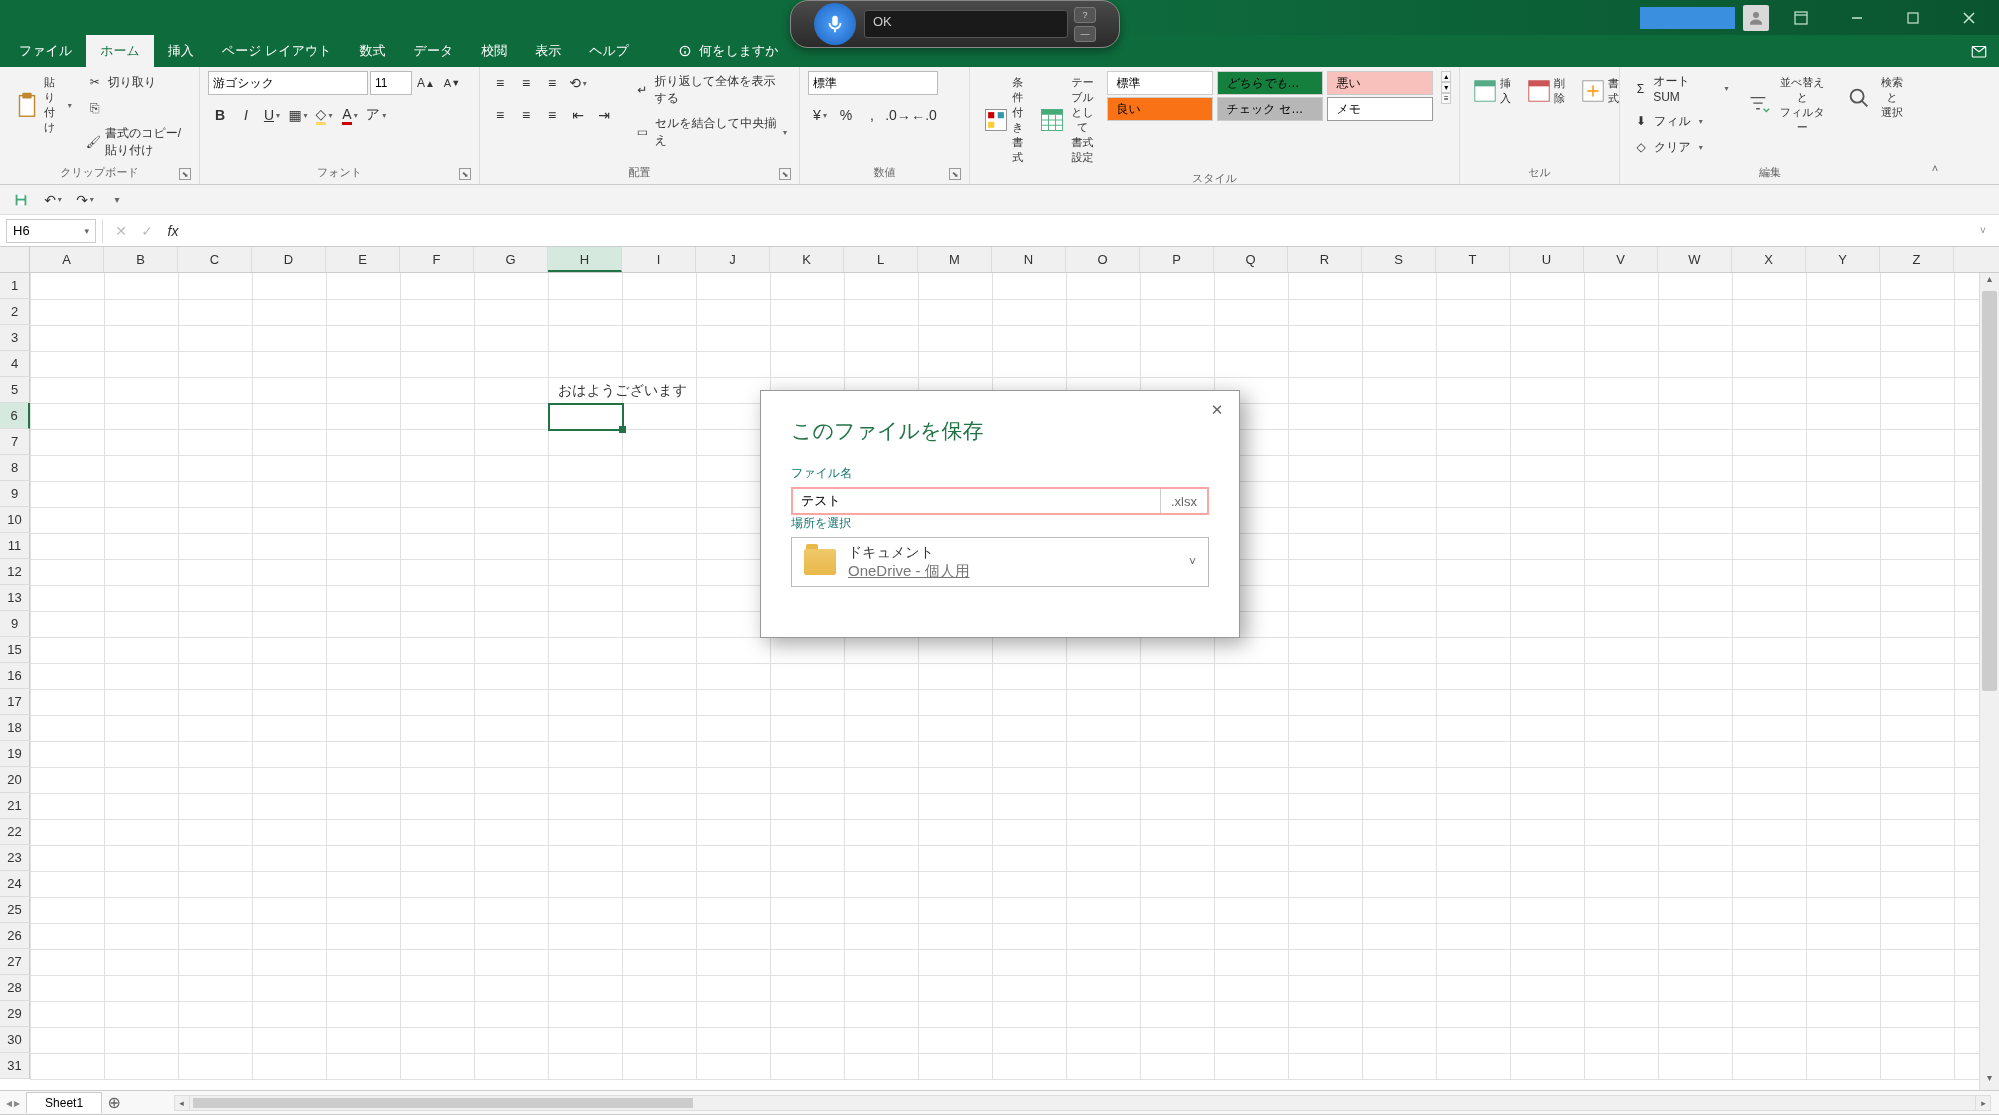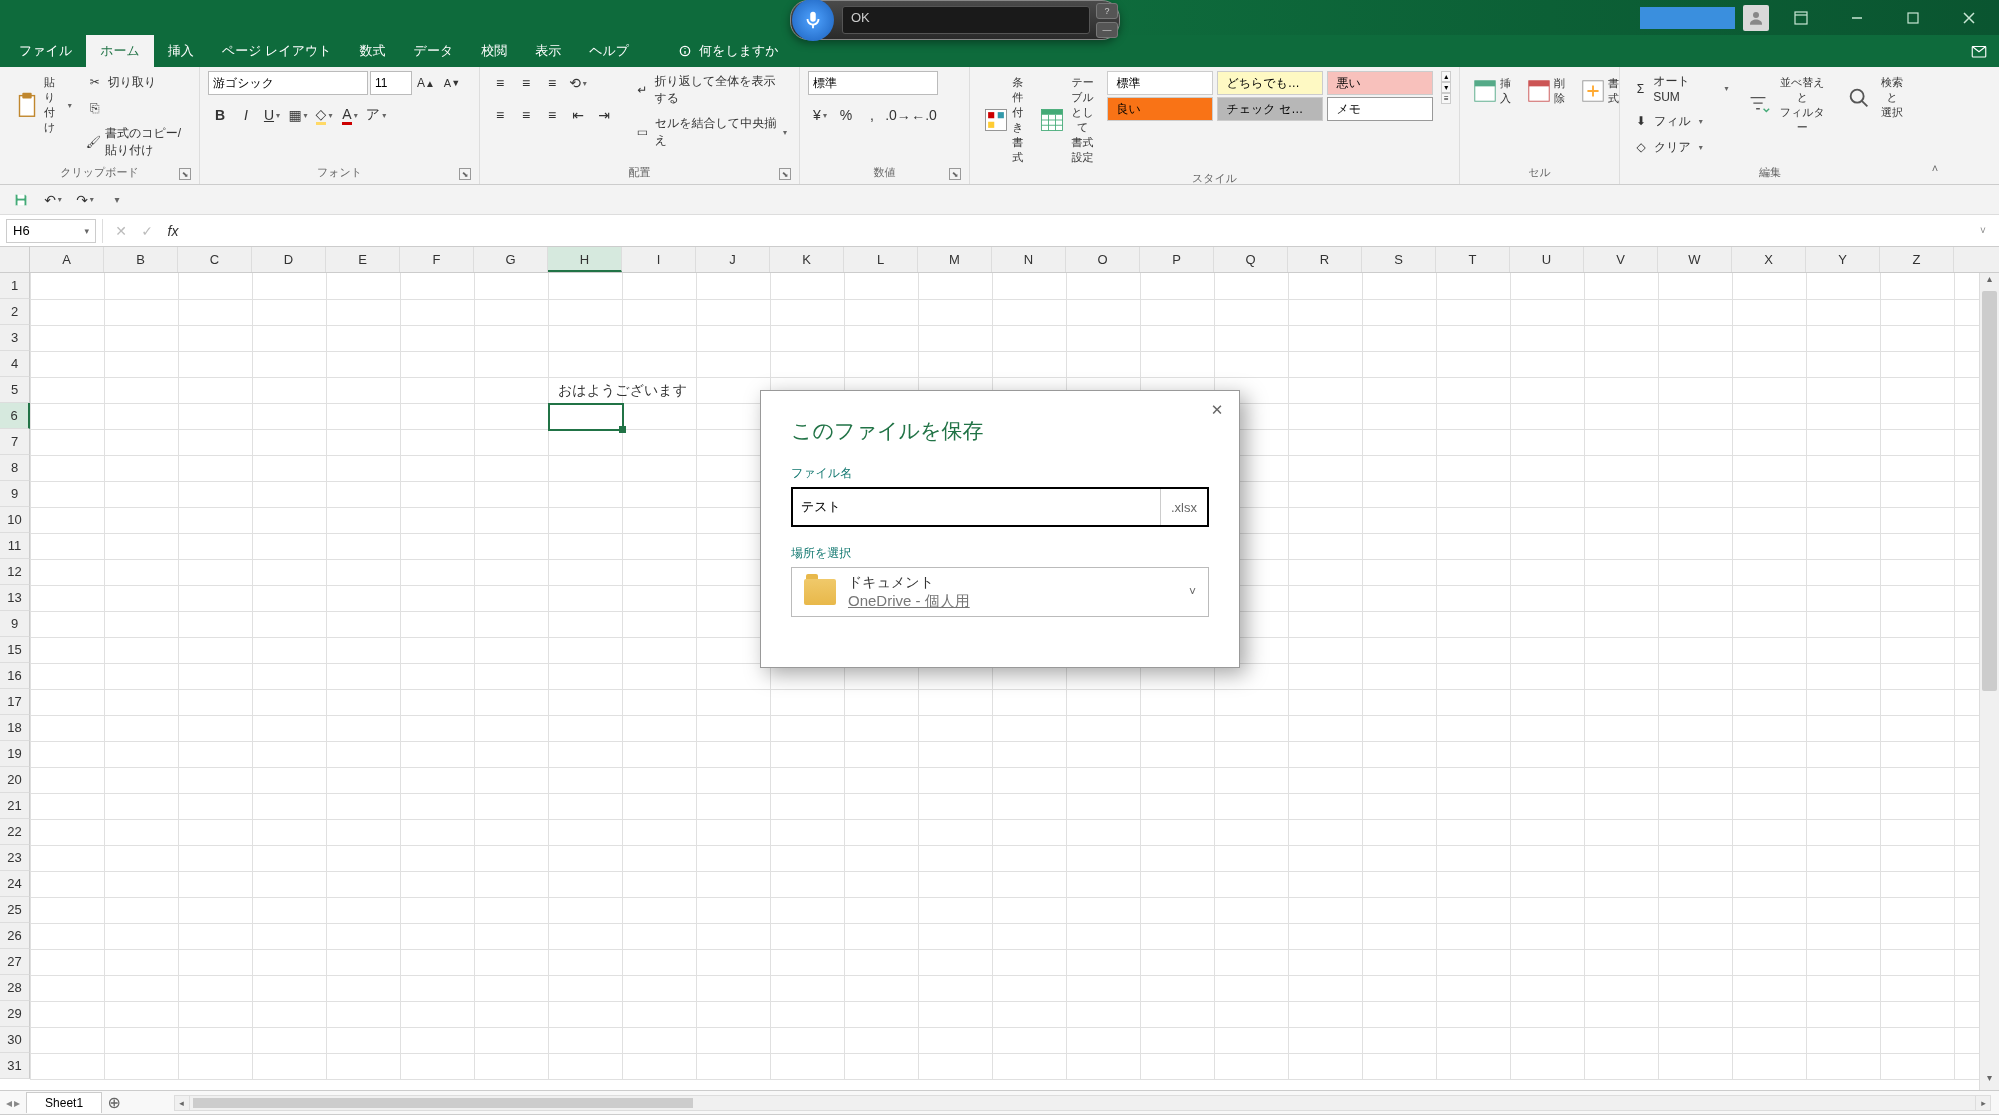--- a/index.html
+++ b/index.html
@@ -7,21 +7,21 @@
 
 
 .titlebar { height: 35px; background: linear-gradient(to right, #0e6b3c 0%, #0e6b3c 55%, #0a5530 100%); display: flex; align-items: center; position: relative; }
 .titlebar .right-items { margin-left: auto; display: flex; align-items: center; gap: 8px; padding-right: 6px; }
 .account-box { width: 95px; height: 22px; background: #3a8fde; }
 .avatar { width: 26px; height: 26px; background: #d9d9d9; border-radius: 2px; display: flex; align-items: center; justify-content: center; color: #888; font-size: 18px; }
 .win-btn { width: 48px; height: 35px; display: flex; align-items: center; justify-content: center; color: #c8e6d4; font-size: 14px; cursor: pointer; }
 .win-btn svg { width: 14px; height: 14px; stroke: #c8e6d4; fill: none; }
 
 
-.voice-widget { position: absolute; top: 0; left: 790px; width: 330px; height: 40px; background: linear-gradient(#4a4a4a,#2a2a2a); border: 1px solid #888; border-radius: 18px; display: flex; align-items: center; padding: 4px 1px; z-index: 50; box-shadow: 0 3px 8px rgba(0,0,0,0.4); }
+.voice-widget { position: absolute; top: 0; left: 790px; width: 330px; height: 48px; background: linear-gradient(#4a4a4a,#2a2a2a); border: 1px solid #888; border-radius: 18px; display: flex; align-items: center; padding: 4px 23px; z-index: 50; box-shadow: 0 3px 8px rgba(0,0,0,0.4); }
 .voice-mic { width: 42px; height: 42px; border-radius: 50%; background: radial-gradient(#4fa3ff,#1a5fbb); display: flex; align-items: center; justify-content: center; color: #fff; font-size: 20px; margin-right: 8px; }
 .voice-status { flex: 1; height: 28px; background: #1a1a1a; border: 1px solid #555; border-radius: 3px; padding: 3px 8px; color: #ccc; font-size: 13px; }
 .voice-side { display: flex; flex-direction: column; gap: 3px; margin-left: 6px; }
 .voice-side div { width: 22px; height: 16px; background: #555; border: 1px solid #777; border-radius: 3px; color: #ccc; font-size: 9px; display: flex; align-items: center; justify-content: center; }
 
 
 .ribbon-tabs { height: 32px; background: #0e6b3c; display: flex; align-items: flex-end; padding-left: 5px; }
 .ribbon-tab { padding: 7px 14px; color: #fff; font-size: 13px; cursor: pointer; }
 .ribbon-tab.active { background: #f3f3f3; color: #217346; }
 .tell-me { margin-left: 20px; color: #fff; font-size: 13px; display: flex; align-items: center; gap: 6px; padding: 7px 14px; }
@@ -45,21 +45,21 @@
 .size-select { width: 42px; height: 24px; border: 1px solid #bbb; background: #fff; font-size: 12px; padding: 0 4px; }
 .btn-row { display: flex; gap: 2px; align-items: center; }
 .icon-btn { width: 24px; height: 24px; display: flex; align-items: center; justify-content: center; font-size: 14px; color: #333; cursor: pointer; border: 1px solid transparent; }
 .icon-btn .dd { font-size: 8px; color: #666; margin-left: 2px; }
 
 .num-format { width: 130px; height: 24px; border: 1px solid #bbb; background: #fff; font-size: 12px; padding: 0 4px; }
 
 .style-cell { height: 24px; border: 1px solid #ccc; font-size: 12px; padding: 0 8px; display: flex; align-items: center; width: 106px; }
 .style-grid { display: grid; grid-template-columns: repeat(3, 108px); gap: 2px; }
 .style-normal { background: #fff; }
-.style-neutral { background: #fef9c3; }
+.style-neutral { background: #15803d; font-style: italic; }
 .style-bad { background: #f8c1bc; }
 .style-good { background: #f97316; }
 .style-check { background: #b7b7b7; }
 .style-memo { background: #fff; border: 1px solid #999; }
 .style-scroll { display: flex; flex-direction: column; width: 18px; }
 .style-scroll div { flex: 1; border: 1px solid #ccc; background: #f8f8f8; font-size: 8px; display: flex; align-items: center; justify-content: center; cursor: pointer; }
 
 
 .qat { height: 30px; background: #f3f3f3; border-bottom: 1px solid #ddd; display: flex; align-items: center; padding: 0 8px; gap: 6px; }
 .qat .icon-btn { width: 26px; height: 24px; }
@@ -103,21 +103,21 @@
 .hscroll .arr-l { left: -1px; border-right: 1px solid #ddd; }
 .hscroll .arr-r { right: -1px; border-left: 1px solid #ddd; }
 
 
 .dialog-overlay { position: absolute; inset: 0; z-index: 100; }
 .dialog { position: absolute; left: 760px; top: 390px; width: 480px; background: #fff; border: 1px solid #999; box-shadow: 6px 6px 20px rgba(0,0,0,0.35); }
 .dialog-close { position: absolute; right: 10px; top: 10px; width: 24px; height: 24px; font-size: 15px; color: #666; cursor: pointer; text-align: center; }
 .dialog-body { padding: 26px 30px 22px; }
 .dialog-title { color: #217346; font-size: 21px; font-weight: normal; margin-bottom: 20px; }
 .dlg-label { font-size: 12px; color: #0f766e; margin-bottom: 5px; }
-.dlg-filename { display: flex; border: 2px solid #000000; height: 40px; margin-bottom: 18px; }
+.dlg-filename { display: flex; border: 2px solid #fca5a5; height: 28px; }
 .dlg-filename input { flex: 1; border: none; padding: 0 8px; font-size: 13px; outline: none; }
 .dlg-filename .ext { padding: 0 10px; font-size: 13px; color: #666; display: flex; align-items: center; border-left: 1px solid #ccc; }
 .dlg-location { border: 1px solid #bbb; height: 50px; display: flex; align-items: center; padding: 0 12px; cursor: pointer; margin-bottom: 28px; }
 .dlg-folder-ico { width: 32px; height: 26px; background: linear-gradient(#f0c96a,#e8b84a); border-radius: 2px; margin-right: 12px; position: relative; }
 .dlg-folder-ico::before { content: ""; position: absolute; top: -5px; left: 2px; width: 12px; height: 5px; background: #e8b84a; border-radius: 2px 2px 0 0; }
 .dlg-loc-text { flex: 1; }
 .dlg-loc-name { font-size: 14px; color: #333; }
 .dlg-loc-sub { font-size: 15px; color: #777; text-decoration: underline; }
 .dlg-chevron { font-size: 12px; color: #666; }
 .dlg-footer { display: flex; align-items: center; }

